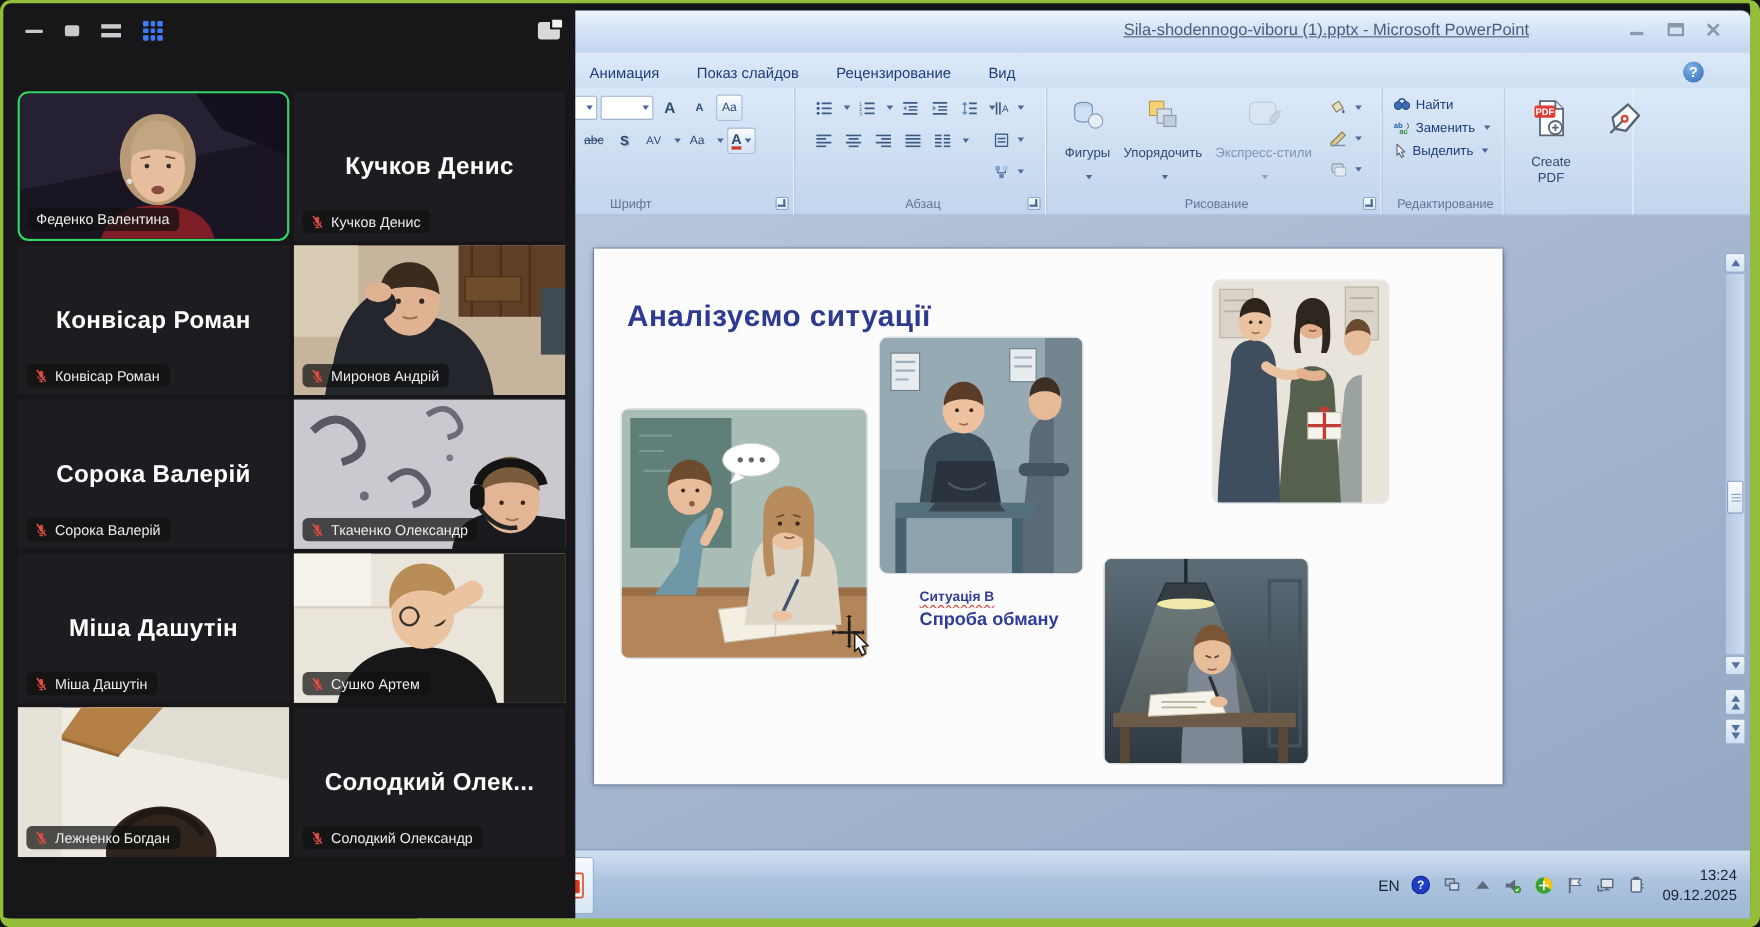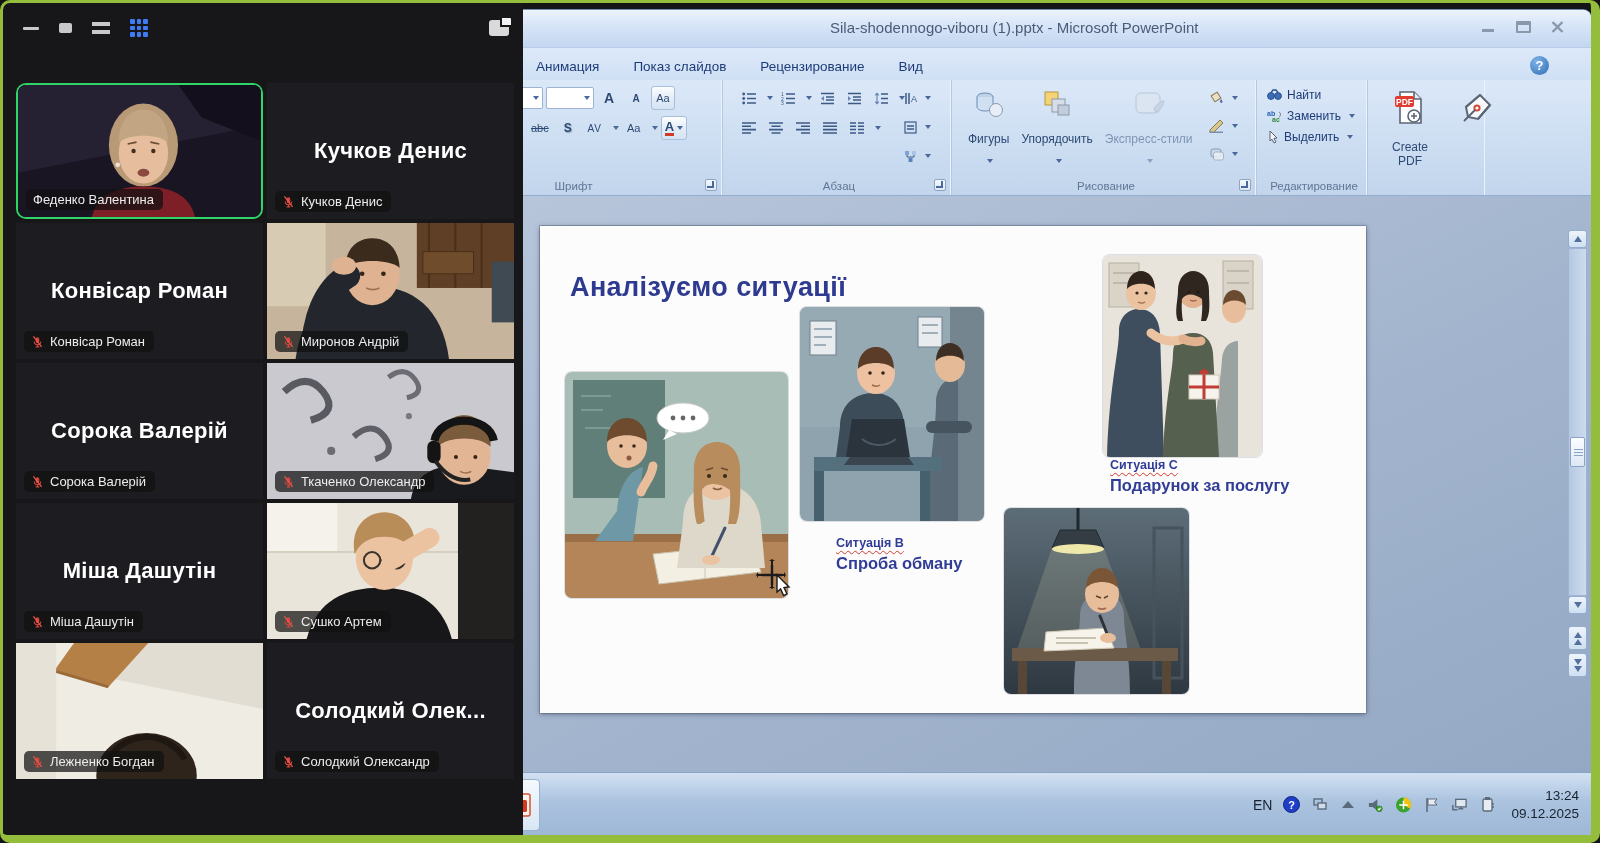--- a/index.html
+++ b/index.html
@@ -24,21 +24,21 @@
   .tile { position:relative; background:#1d1d21; overflow:hidden; }
   .tile.speaking { border:2px solid #2fd566; border-radius:10px; }
   .tile .scene { position:absolute; inset:0; width:100%; height:100%; }
   .center-name { position:absolute; inset:0; display:flex; align-items:center; justify-content:center; color:#fff; font-size:22px; font-weight:bold; letter-spacing:.3px; }
   .name-pill { position:absolute; left:8px; bottom:7px; display:flex; align-items:center; gap:6px; background:rgba(16,16,16,.72); border-radius:5px; padding:3px 9px 3px 7px; color:#ececec; font-size:13px; white-space:nowrap; z-index:2; }
   .name-pill svg { width:13px; height:14px; flex:0 0 auto; }
 
   
   .ppt-window { position:absolute; left:380px; top:10px; width:1211px; height:762px; z-index:5; border-radius:8px 8px 0 0; background:#cfe0f5; box-shadow:0 0 0 1px #6f89ad; }
   .ppt-titlebar { height:38px; background:linear-gradient(#ecf3fc,#d6e4f7 45%,#c3d7f0); border-radius:8px 8px 0 0; position:relative; border-bottom:1px solid #b9cde8; }
-  .ppt-title { position:absolute; left:450px; width:560px; top:9px; text-align:left; color:#4c5c78; font-size:15px; white-space:nowrap; }
+  .ppt-title { position:absolute; left:450px; width:560px; top:9px; text-align:right; color:#4c5c78; font-size:15px; white-space:nowrap;text-decoration:underline; }
   .win-controls { position:absolute; right:24px; top:10px; display:flex; gap:18px; align-items:center; }
   .wbtn { width:17px; height:14px; position:relative; }
   .wbtn-min::after { content:""; position:absolute; left:2px; bottom:2px; width:12px; height:3px; background:#8b98ac; }
   .wbtn-max::after { content:""; position:absolute; inset:1px; border:2px solid #8b98ac; border-top-width:4px; border-radius:1px; }
   .wbtn-close svg { width:15px; height:14px; }
 
   .ppt-tabrow { height:32px; display:flex; align-items:flex-end; padding-left:142px; gap:6px; background:linear-gradient(#dde9f9,#cfe0f4); position:relative; }
   .ptab { padding:5px 14px 6px; font-size:13.5px; color:#1e3c78; }
   .help-btn { position:absolute; right:42px; bottom:5px; width:19px; height:19px; border-radius:50%; background:radial-gradient(circle at 35% 30%,#7fb3e8,#2f6cb5); color:#fff; font-size:13px; font-weight:bold; display:flex; align-items:center; justify-content:center; }
 
@@ -601,24 +601,20 @@
             <path d="M52 130h40M52 135h32" stroke="#b9b29e" stroke-width="1.6"></path>
             <path d="M96 108l8 20" stroke="#2e3238" stroke-width="3" stroke-linecap="round"></path>
             <ellipse cx="104" cy="130" rx="8" ry="5" fill="#e7bd9a"></ellipse>
           </svg>
         </div>
 
         <div class="cap" style="left:296px; top:306px;">
           <span class="tag">Ситуація B</span><br>
           <span class="line2"><span>Спроба обману</span><span class="wavy"></span></span>
         </div>
-        <div class="cap" style="left:570px; top:228px;">
-          <span class="tag">Ситуація  C</span><br>
-          <span class="line2"><span>Подарунок за послугу</span><span class="wavy"></span></span>
-        </div>
       </div>
 
       <div class="vscroll">
         <div class="sc-btn">
             <span class="tri-up"></span>
           </div>
         <div class="sc-trough">
           <div class="sc-thumb"></div>
         </div>
         <div class="sc-btn">

